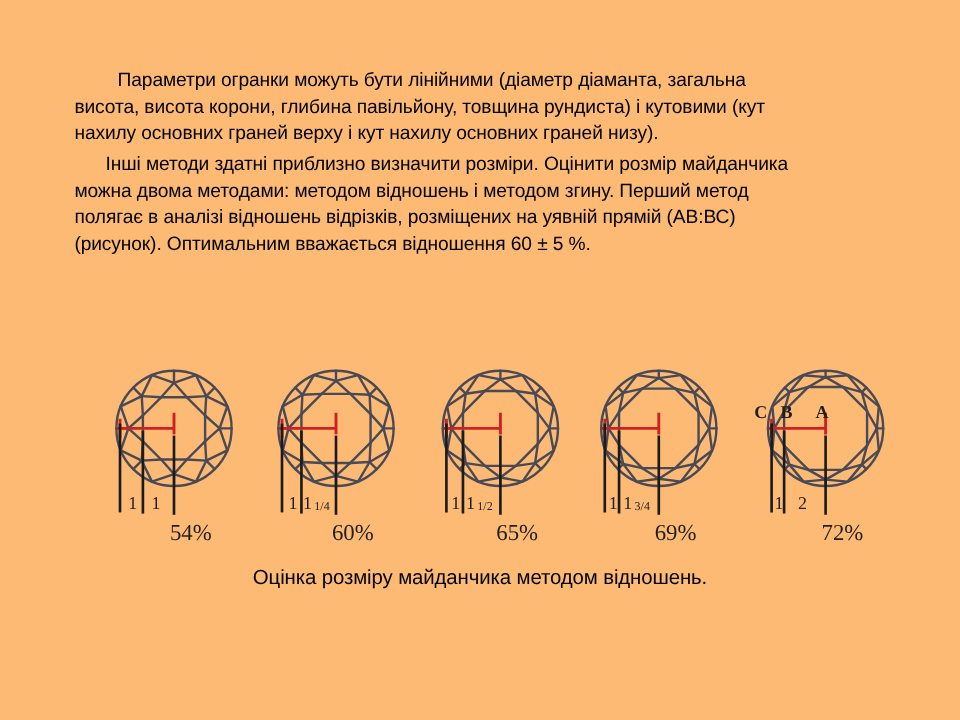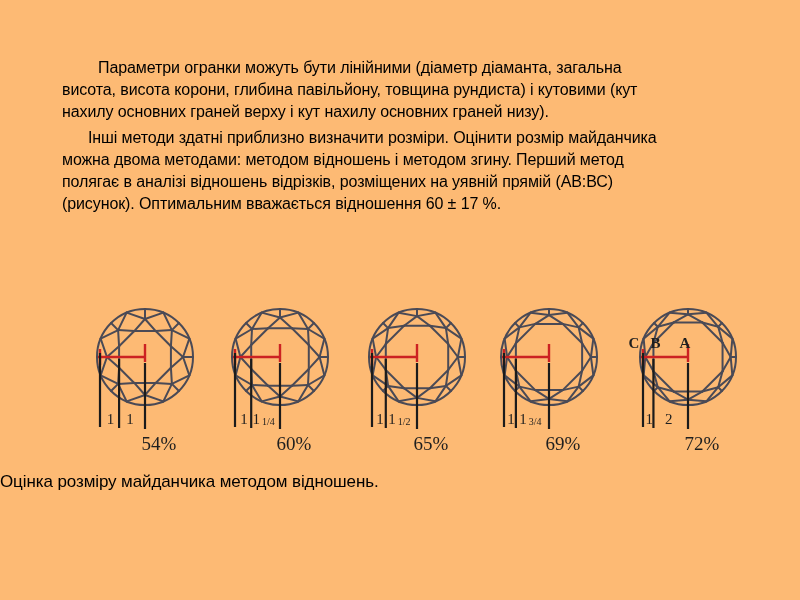--- a/index.html
+++ b/index.html
@@ -12,37 +12,37 @@
     font-size:16px;line-height:22px;
   }
   .para{
     margin:0 0 4px 0;white-space:pre-line;letter-spacing:-0.1px;
   }
   .para.indent-lg{text-indent:36px;}
   .para.indent-md{text-indent:26px;}
   .figure-row{position:absolute;left:0;top:0;width:800px;height:600px;}
   .figure-row svg{position:absolute;}
   .caption{
-    position:absolute;left:0;top:472px;width:800px;text-align:left;
+    position:absolute;left:0;top:472px;width:800px;text-align:center;
     font-size:17px;letter-spacing:-0.1px;
   }
 </style>
 </head>
 <body>
 
 <div class="page">
 
   <div class="text-block">
     <p class="para indent-lg">Параметри огранки можуть бути лінійними (діаметр діаманта, загальна
 висота, висота корони, глибина павільйону, товщина рундиста) і кутовими (кут
 нахилу основних граней верху і кут нахилу основних граней низу).</p>
     <p class="para indent-md">Інші методи здатні приблизно визначити розміри. Оцінити розмір майданчика
 можна двома методами: методом відношень і методом згину. Перший метод
 полягає в аналізі відношень відрізків, розміщених на уявній прямій (АВ:ВС)
-(рисунок). Оптимальним вважається відношення 60 ± 17 %.</p>
+(рисунок). Оптимальним вважається відношення 60 ± 5 %.</p>
   </div>
 
   <div class="figure-row" id="figure-row">
       <svg width="140" height="165" style="left: 75px; top: 295px;">
         <g stroke="#4a4a56" stroke-width="2" fill="none" stroke-linecap="round">
           <circle cx="70" cy="62" r="48"></circle>
           <line x1="95.92" y1="51.26358446328938" x2="80.73641553671062" y2="36.08"></line>
           <line x1="108.02780291578944" y1="62" x2="95.92" y2="51.26358446328938"></line>
           <line x1="108.02780291578944" y1="62" x2="95.92" y2="72.73641553671062"></line>
           <line x1="108.02780291578944" y1="62" x2="114.34621756054176" y2="43.63119524647569"></line>

